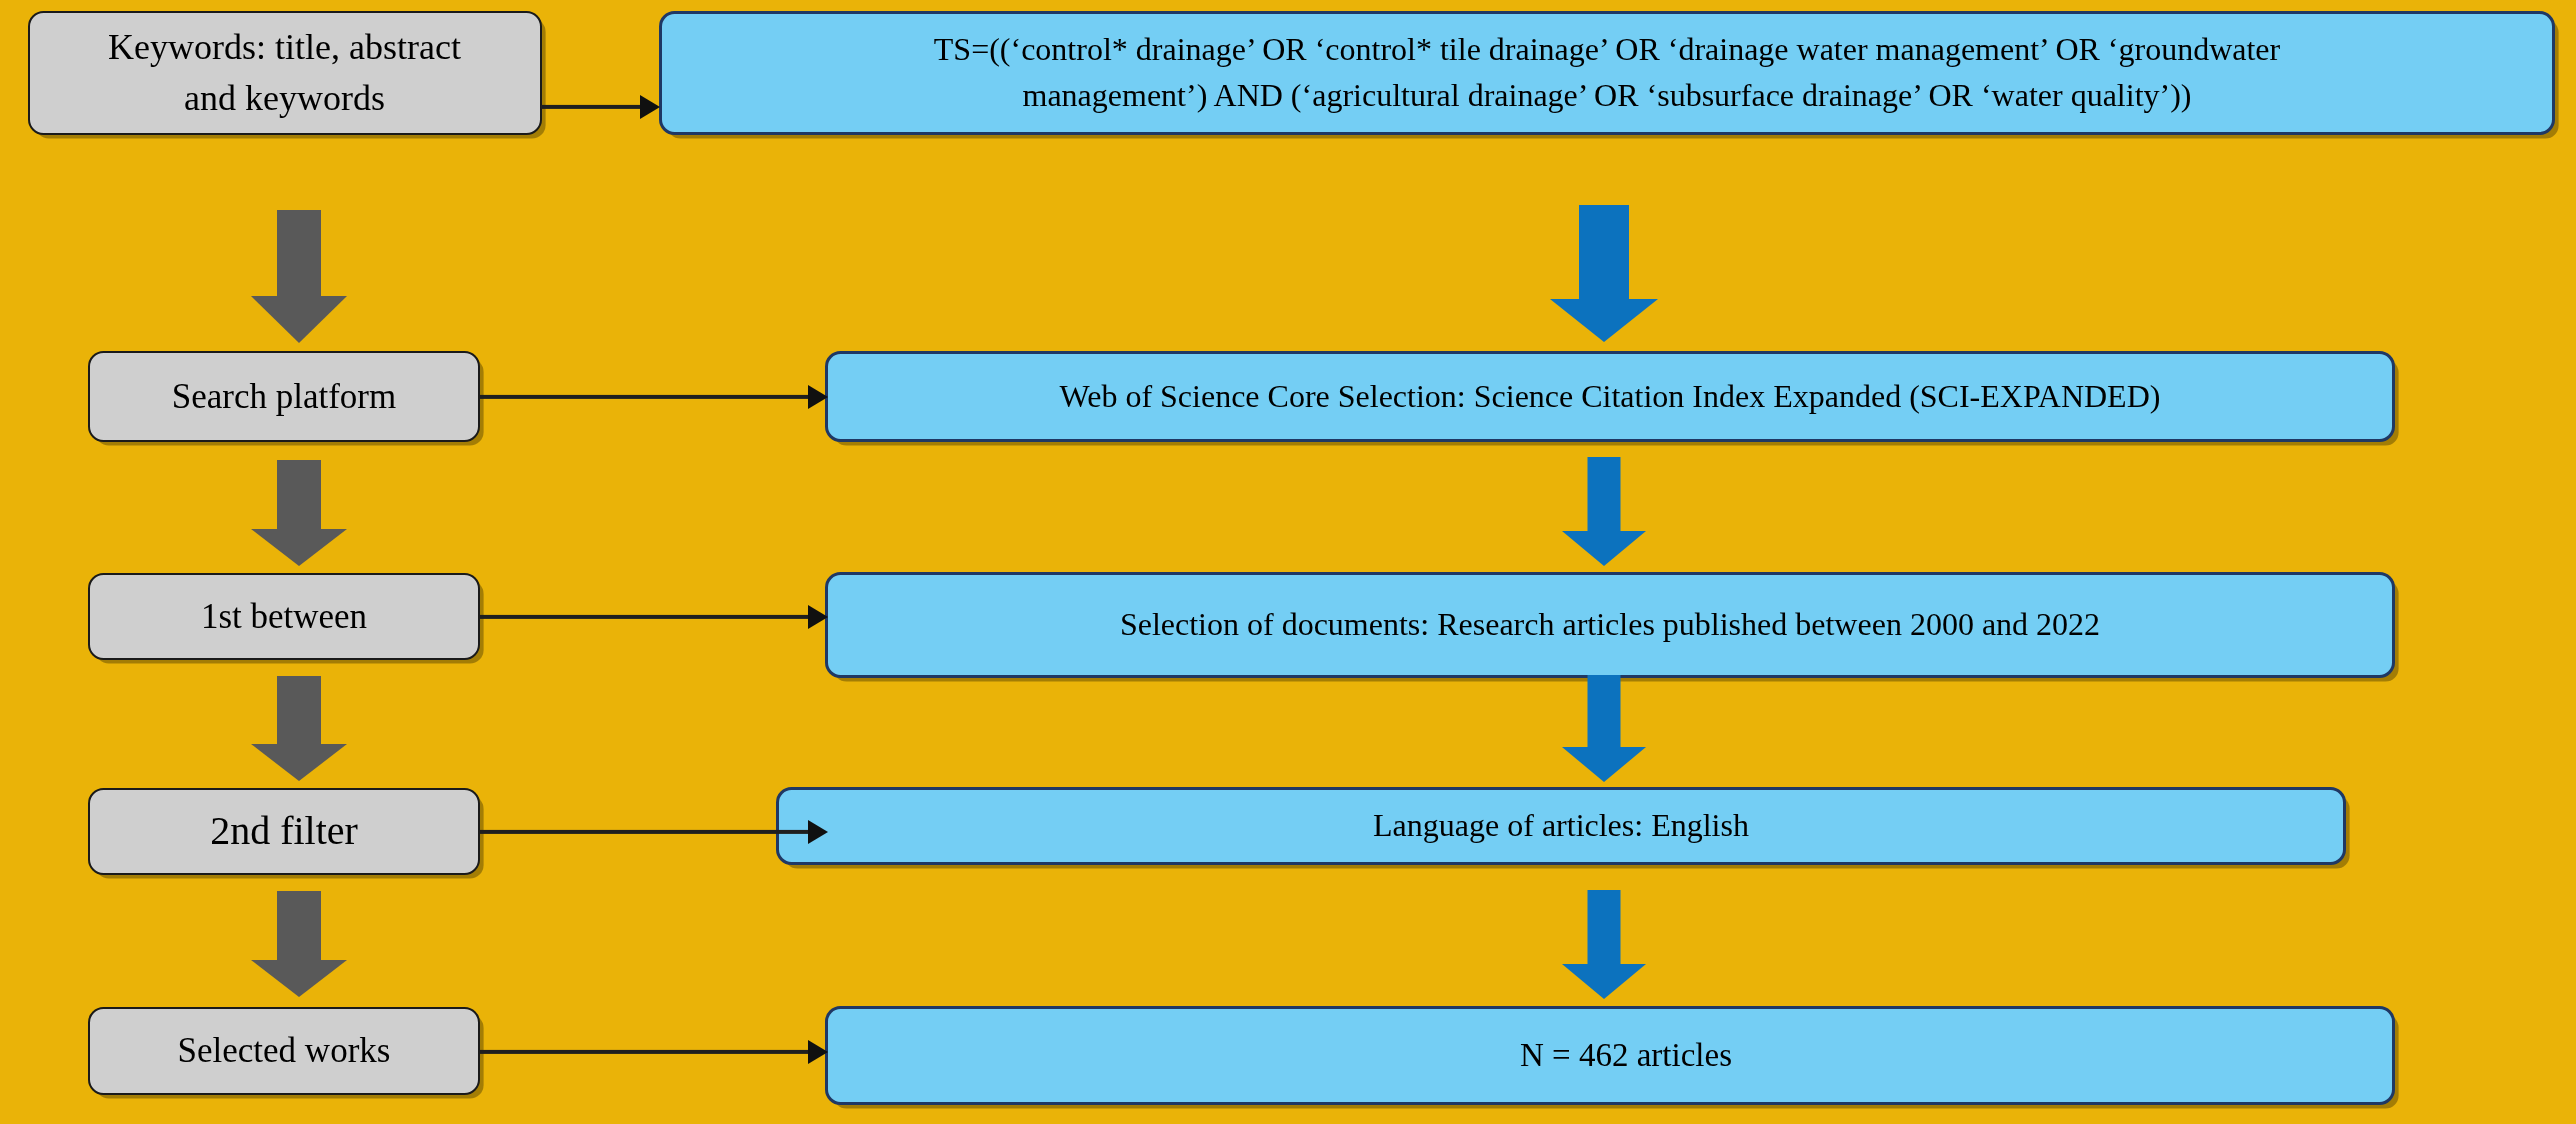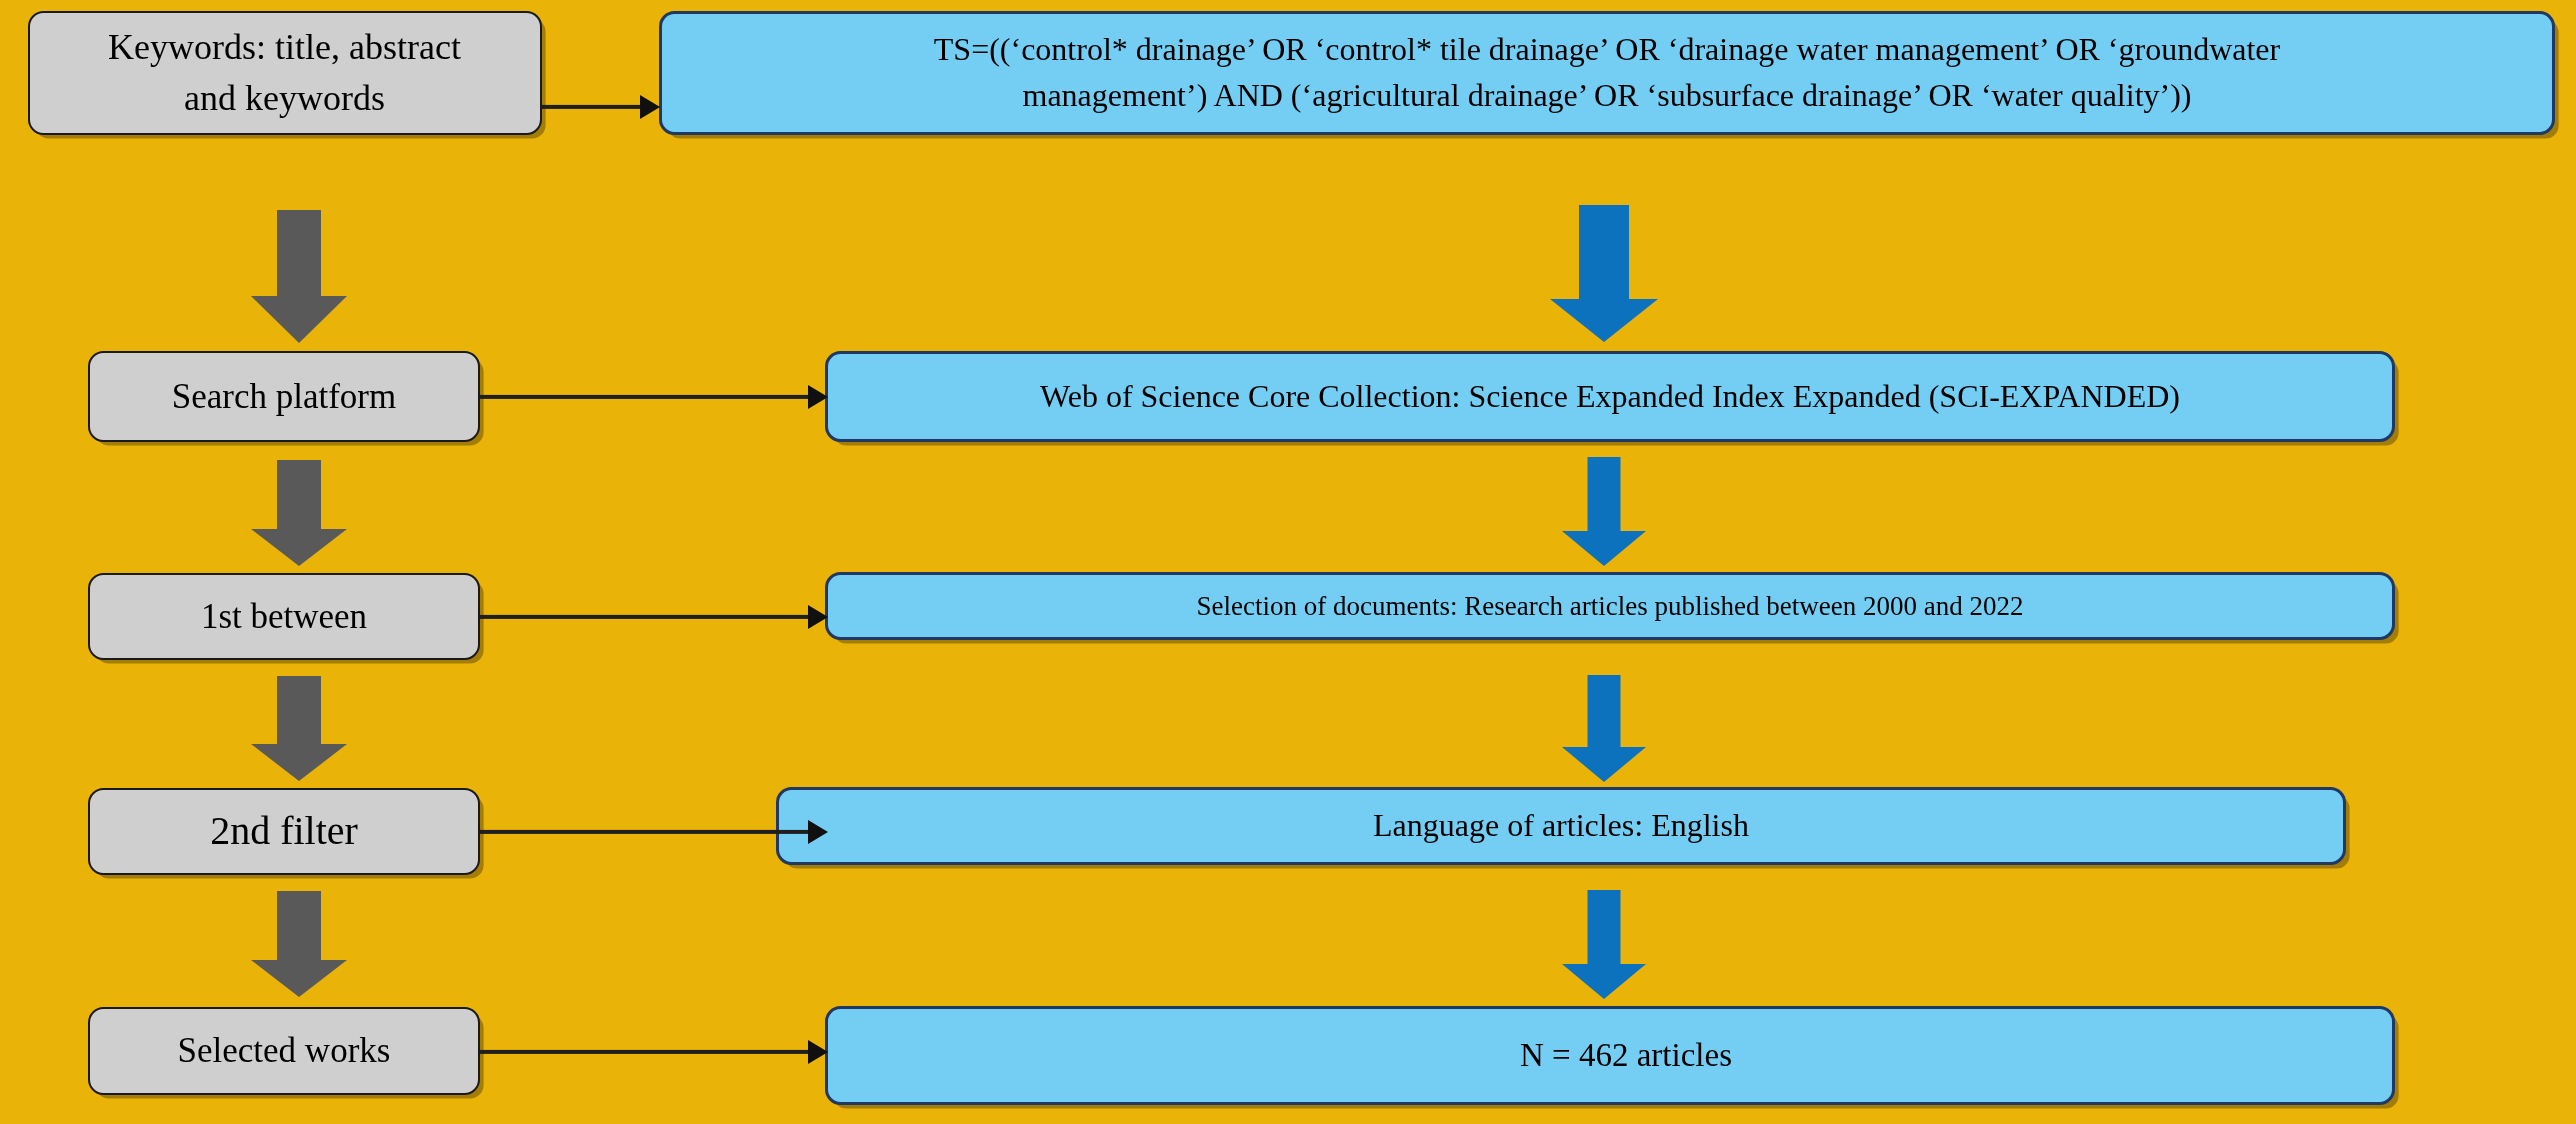--- a/index.html
+++ b/index.html
@@ -124,24 +124,24 @@
   <div class="node node-gray" style="left:88px; top:1007px; width:392px; height:88px; font-size:35px;">
     <span class="node-label">Selected works</span>
   </div>
 
   <div class="node node-blue" style="left:659px; top:10.7px; width:1896px; height:124px; font-size:32px;align-items:center;">
     <span class="node-label">TS=((‘control* drainage’  OR ‘control* tile drainage’  OR ‘drainage water management’  OR ‘groundwater
 management’) AND (‘agricultural  drainage’  OR ‘subsurface  drainage’  OR ‘water quality’))</span>
   </div>
 
   <div class="node node-blue" style="left:825px; top:351px; width:1570px; height:91px; font-size:32px;">
-    <span class="node-label">Web of Science Core Collection:  Science Expanded Index Expanded (SCI-EXPANDED)</span>
-  </div>
-
-  <div class="node node-blue" style="left:825px; top:572px; width:1570px; height:68px; font-size:27px;">
+    <span class="node-label">Web of Science Core Selection:  Science Citation Index Expanded (SCI-EXPANDED)</span>
+  </div>
+
+  <div class="node node-blue" style="left:825px; top:572px; width:1570px; height:106px; font-size:32px;">
     <span class="node-label">Selection of documents:  Research  articles  published  between  2000 and 2022</span>
   </div>
 
   <div class="node node-blue" style="left:776px; top:787px; width:1570px; height:78px; font-size:32px;">
     <span class="node-label">Language of articles:  English</span>
   </div>
 
   <div class="node node-blue" style="left:825px; top:1006px; width:1570px; height:99px; font-size:33px;padding-left:32px;">
     <span class="node-label">N = 462 articles</span>
   </div>

